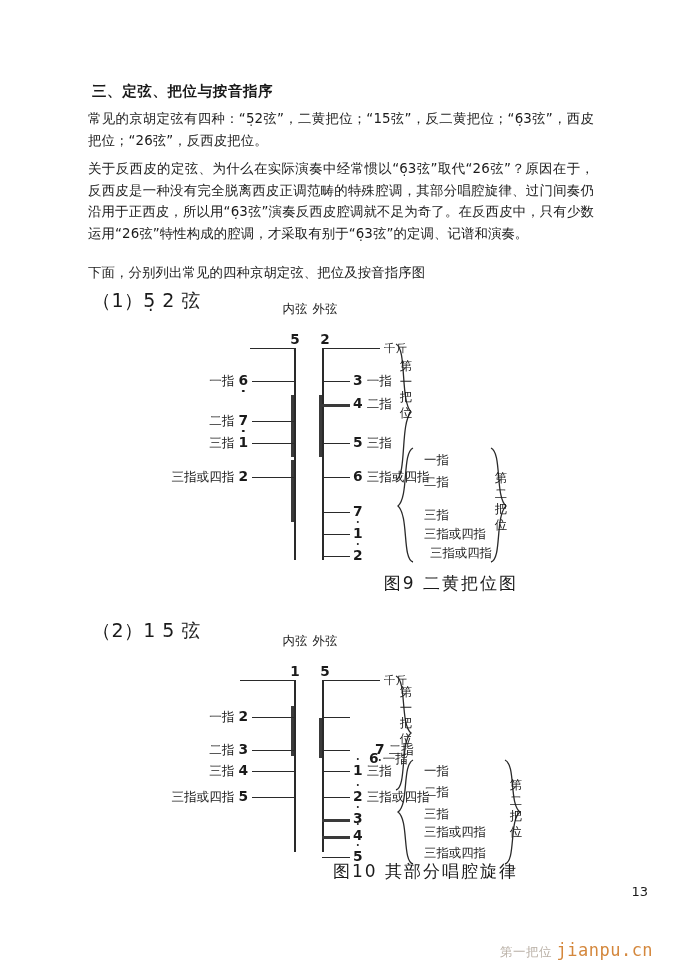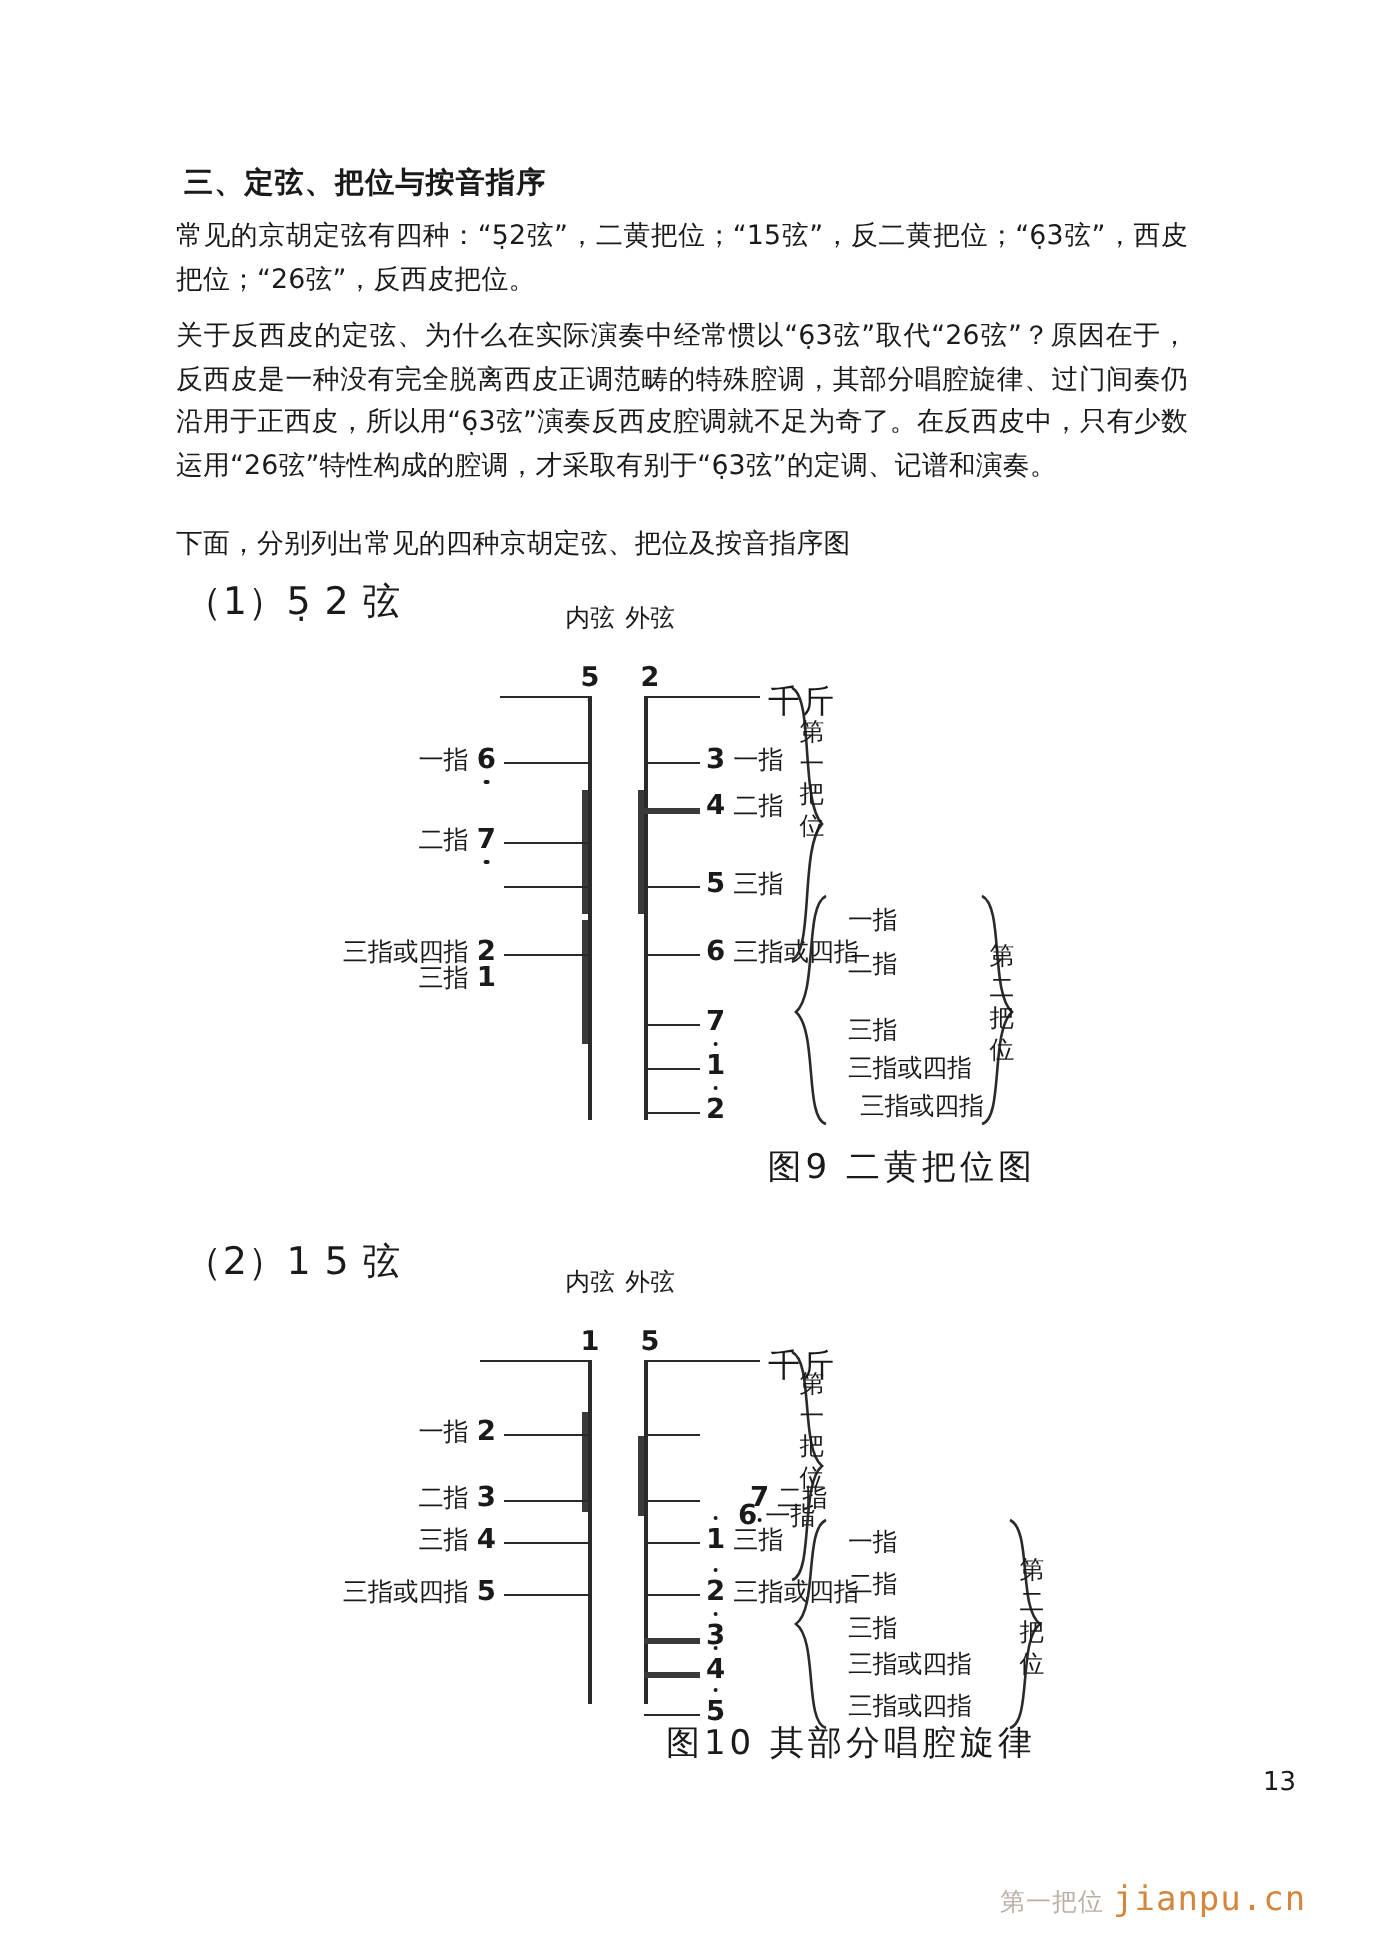--- a/index.html
+++ b/index.html
@@ -65,21 +65,21 @@
   .notedot::after{
     content:"";position:absolute;left:50%;transform:translateX(-50%);
     bottom:-4px;width:2.4px;height:2.4px;border-radius:50%;background:#1a1a1a;
   }
   .notedotu{position:relative;display:inline-block;font-weight:bold;}
   .notedotu::after{
     content:"";position:absolute;left:50%;transform:translateX(-50%);
     top:-4px;width:2.4px;height:2.4px;border-radius:50%;background:#1a1a1a;
   }
 
-  .qianjin{position:absolute;font-size:16px;letter-spacing:1px;}
+  .qianjin{position:absolute;font-size:11px;letter-spacing:1px;}
 
   .brace{position:absolute;}
   .bracelbl{position:absolute;font-size:12.4px;width:14px;line-height:15.5px;text-align:center;}
   .rowlbl{position:absolute;font-size:12.4px;white-space:nowrap;}
 </style>
 </head>
 <body>
 
 <div class="page">
 
@@ -114,21 +114,21 @@
       <b class="notedot">6</b>
     </div>
 
     <div class="hline" style="left:252px;top:121px;width:42px;"></div>
     <div class="lft" style="left:150px;top:112px;width:98px;">
       <span>二指</span>
       <b class="notedot">7</b>
     </div>
 
     <div class="hline" style="left:252px;top:143px;width:42px;"></div>
-    <div class="lft" style="left:150px;top:134px;width:98px;margin-top:47px;">
+    <div class="lft" style="left:150px;top:134px;width:98px;">
       <span>三指</span>
       <b>1</b>
     </div>
 
     <div class="hline" style="left:252px;top:177px;width:42px;"></div>
     <div class="lft" style="left:118px;top:168px;width:130px;">
       <span>三指或四指</span>
       <b>2</b>
     </div>
 

